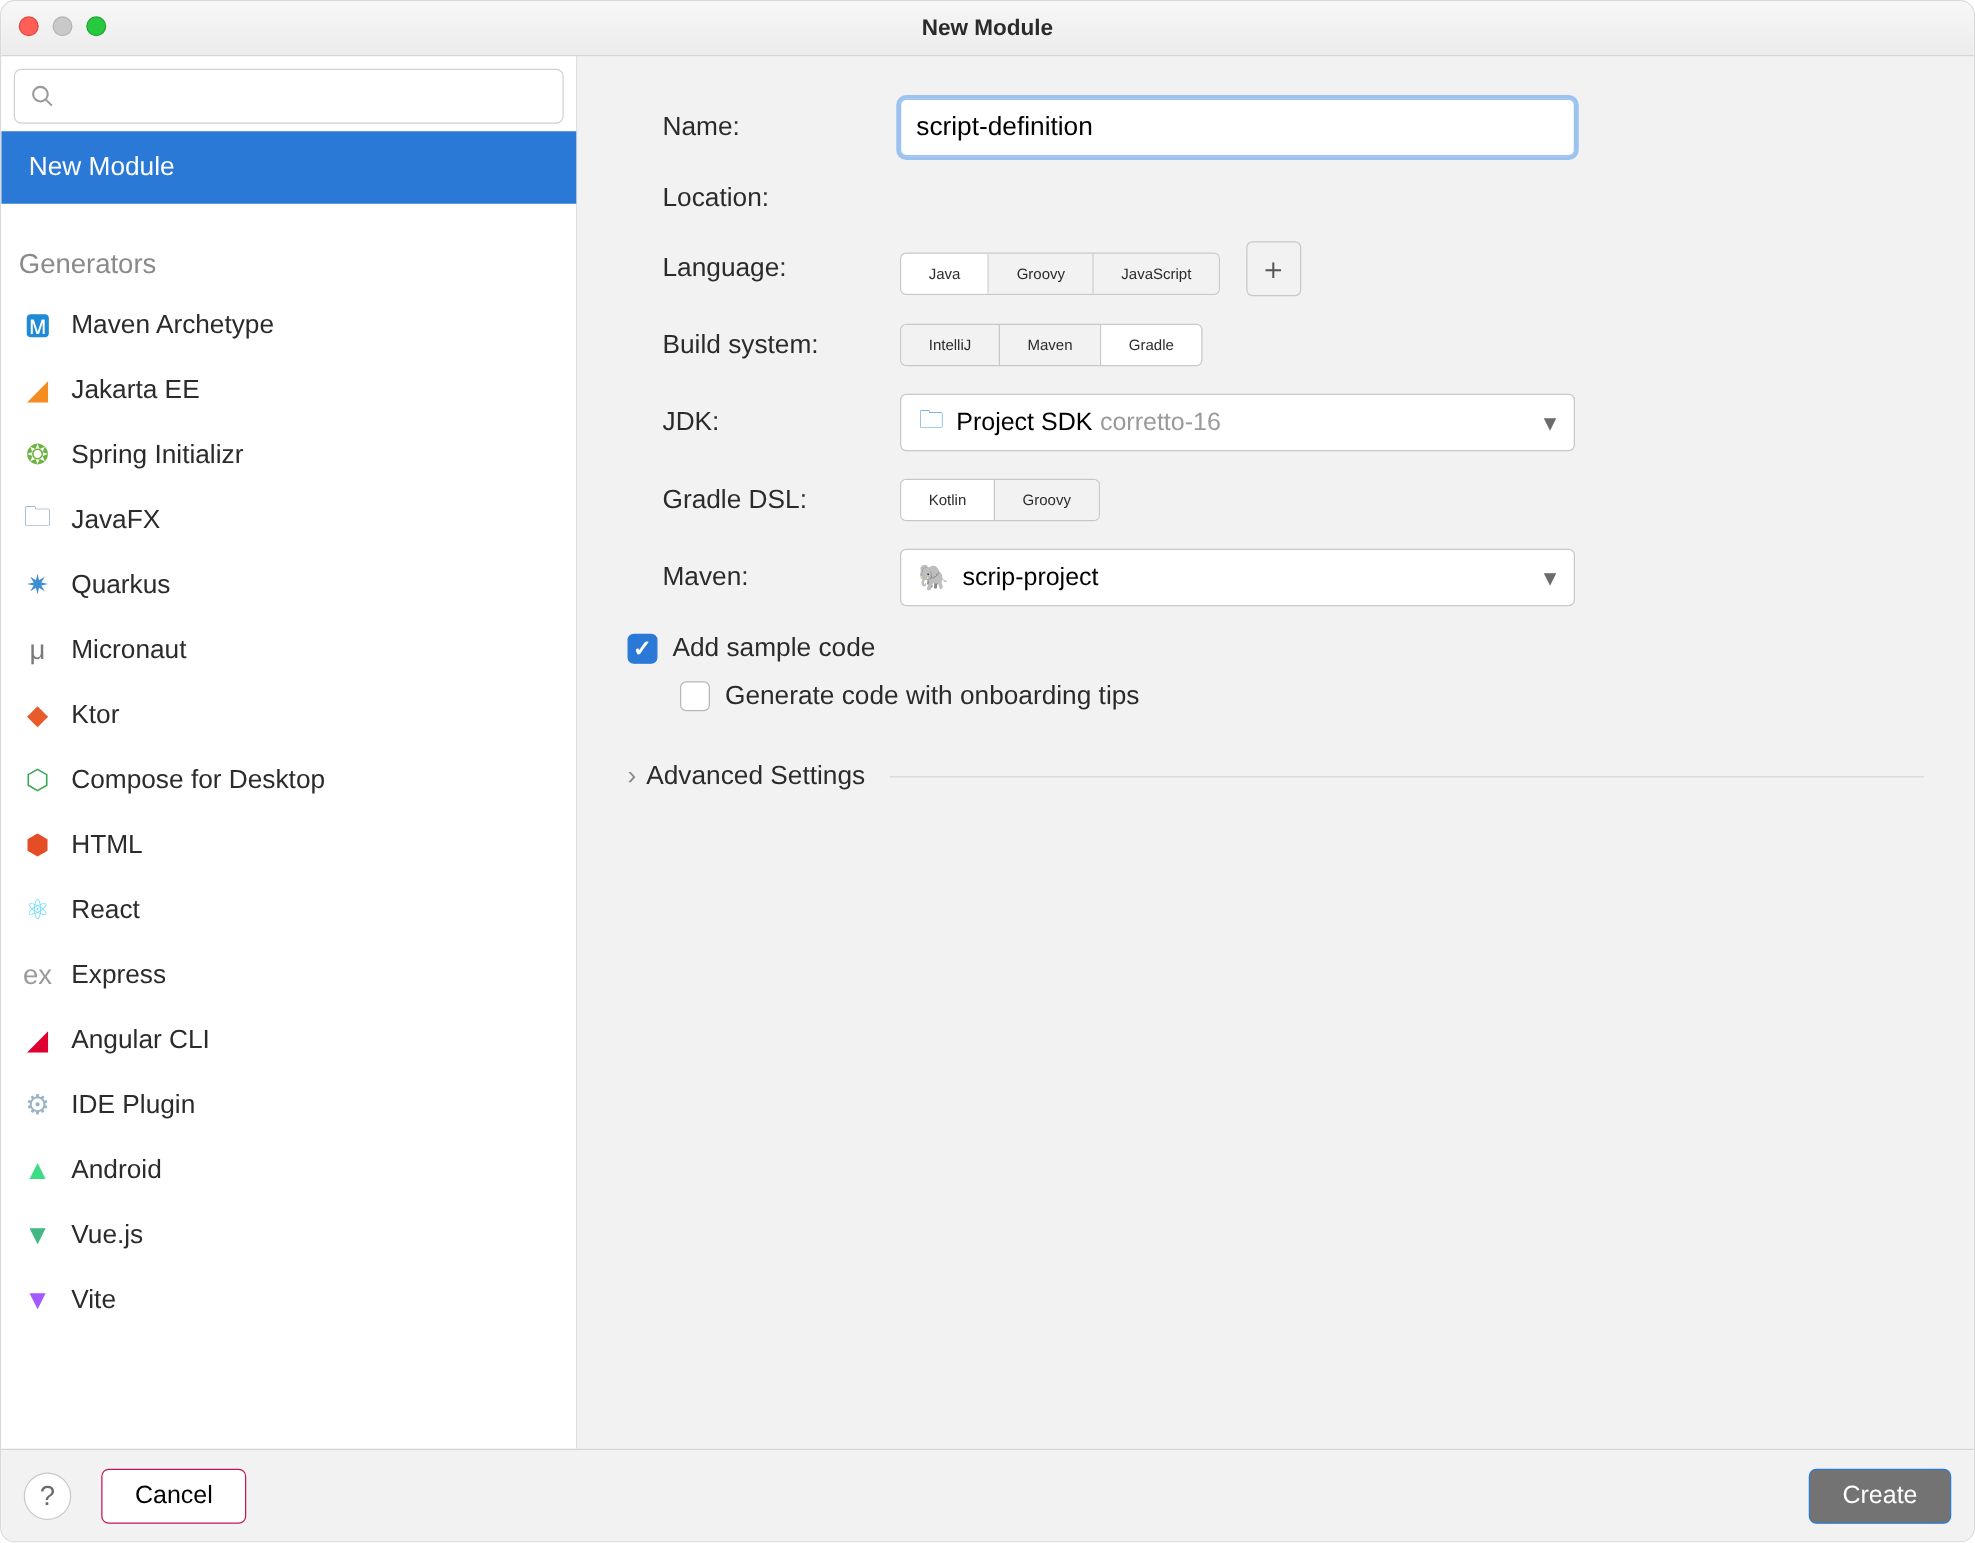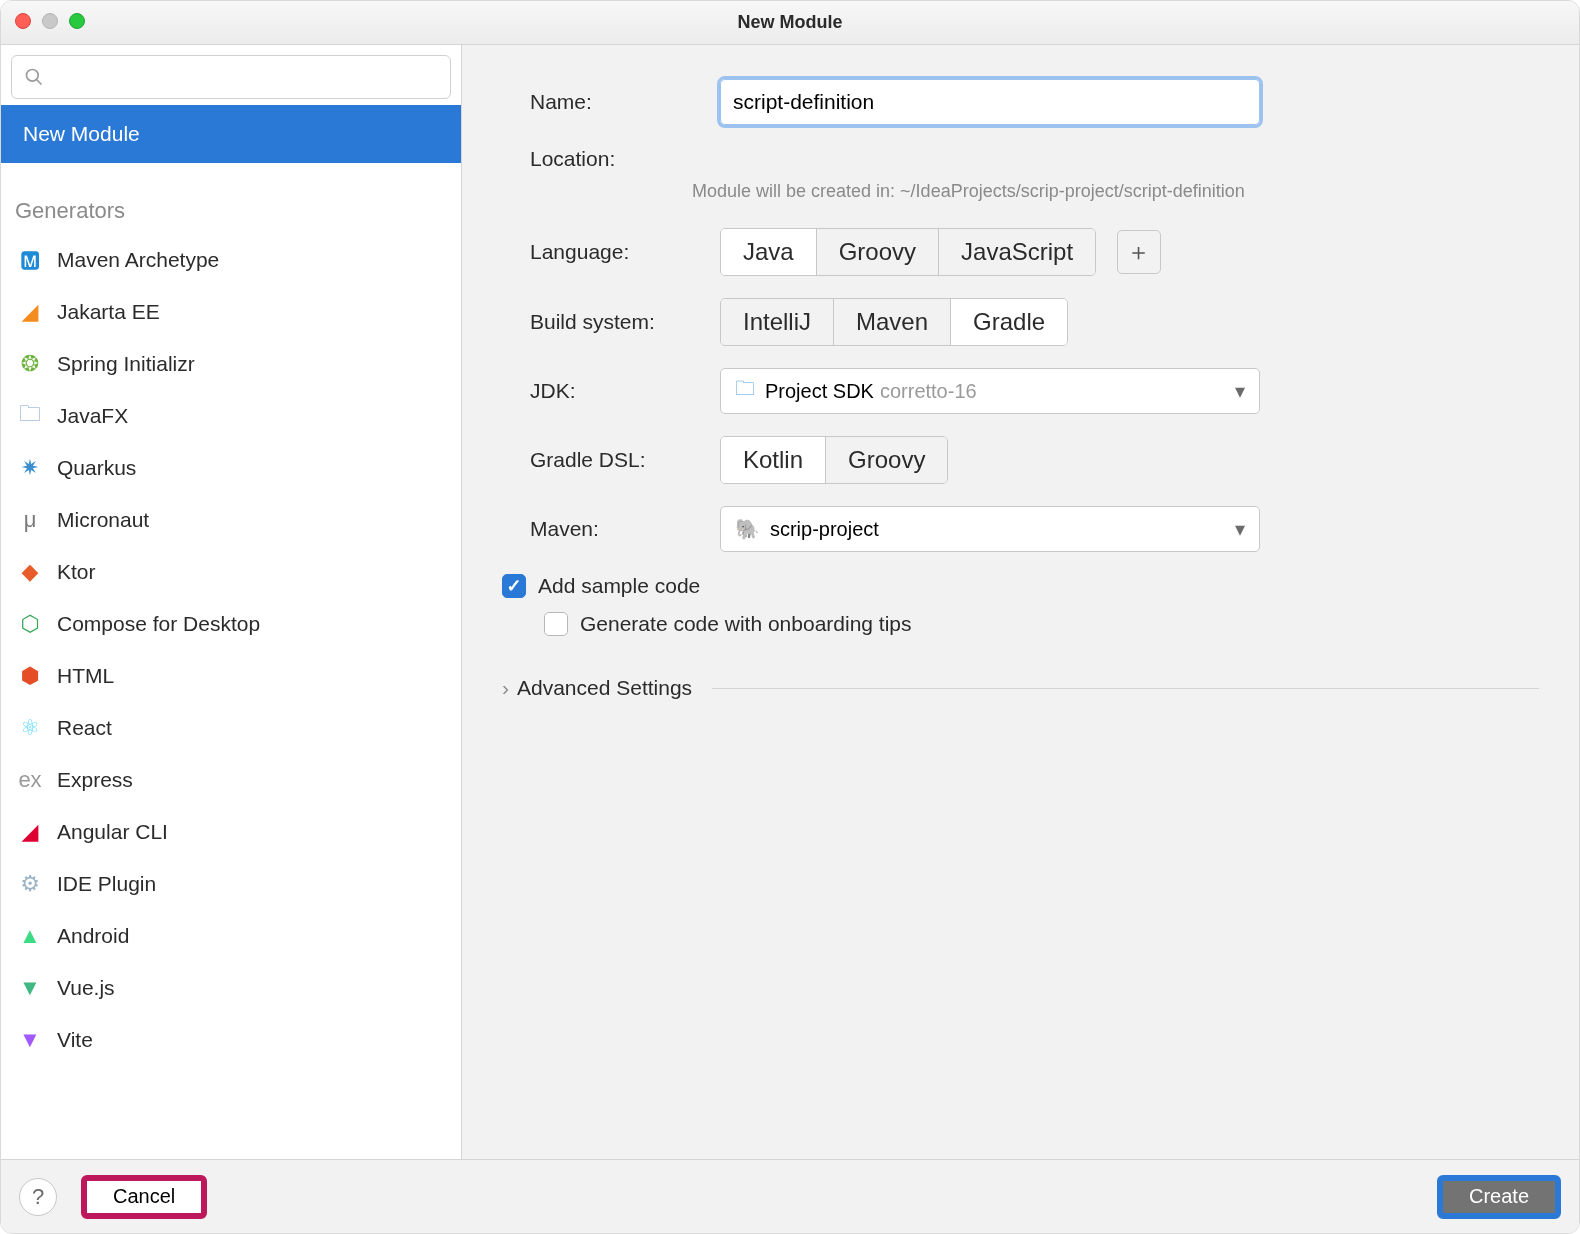--- a/index.html
+++ b/index.html
@@ -29,41 +29,41 @@
 .row .ctl { flex:1; }
 
 input.txt { width:540px; height:46px; border:1px solid #c8c8c8; border-radius:5px; padding:0 12px; font-size:21px; background:#fff; }
 input.txt.focus { outline:3px solid #9cc2ef; border-color:#9cc2ef; }
 .loc-wrap{position:relative;display:flex;align-items:center;}
 input.loc { width:830px; }
 .loc-icon{position:absolute;right:12px;color:#b8b8b8;font-size:22px;}
 .hint { margin-left:190px; margin-top:-12px; margin-bottom:26px; font-size:18px; color:#8a8a8a; }
 
 .seg { display:inline-flex; border:1px solid #c8c8c8; border-radius:5px; overflow:hidden; background:#f2f2f2; }
-.seg .opt { padding:9px 22px; font-size:24px; color:#2b2b2b; border-right:1px solid #c8c8c8; background:#f2f2f2; }
+.seg .opt { padding:9px 22px; font-size:12px; color:#2b2b2b; border-right:1px solid #c8c8c8; background:#f2f2f2; }
 .seg .opt:last-child{border-right:none;}
 .seg .opt.sel { background:#fff; }
 .plus-btn{margin-left:16px;width:44px;height:44px;border:1px solid #c8c8c8;border-radius:5px;background:#f2f2f2;display:inline-flex;align-items:center;justify-content:center;font-size:24px;color:#555;}
 
 .dd { width:540px; height:46px; border:1px solid #c8c8c8; border-radius:5px; background:#fff; display:flex; align-items:center; padding:0 14px; font-size:20px; position:relative; }
 .dd .arrow{position:absolute;right:14px;color:#6b6b6b;}
 .dd .ico{margin-right:10px;}
 .dd .muted{color:#9a9a9a;margin-left:6px;}
 
 .chk-row{display:flex;align-items:center;gap:12px;margin-left:0px;margin-top:14px;font-size:21px;color:#2b2b2b;}
 .chk{width:24px;height:24px;border:1px solid #b8b8b8;border-radius:5px;background:#fff;display:inline-flex;align-items:center;justify-content:center;}
 .chk.on{background:#2b79d7;border-color:#2b79d7;color:#fff;font-size:18px;font-weight:bold;}
 .sub-chk{margin-left:42px;margin-top:14px;}
 
 .adv{display:flex;align-items:center;gap:8px;margin-top:40px;font-size:21px;color:#2b2b2b;}
 .adv .line{flex:1;height:1px;background:#d5d5d5;margin-left:12px;}
 
 .footer{height:74px;border-top:1px solid #d5d5d5;background:#f2f2f2;display:flex;align-items:center;padding:0 18px;}
 .help{width:38px;height:38px;border:1px solid #c8c8c8;border-radius:50%;display:flex;align-items:center;justify-content:center;font-size:22px;color:#6b6b6b;background:#fff;margin-right:24px;}
-.btn{height:44px;padding:0 26px;border:6px solid #be185d;border-radius:6px;background:#fff;font-size:20px;display:flex;align-items:center;justify-content:center;}
+.btn{height:44px;padding:0 26px;border:1px solid #be185d;border-radius:6px;background:#fff;font-size:20px;display:flex;align-items:center;justify-content:center;}
 .btn.primary{background:#737373;color:#fff;border-color:#2b79d7;}
 .spacer{flex:1;}
 </style>
 </head>
 <body>
 
 <div class="window">
   <div class="titlebar">
     <div class="traffic">
       <div class="tl red"></div>
@@ -152,21 +152,20 @@
     </div>
 
     <div class="main">
       <div class="row">
         <div class="lbl">Name:</div>
         <div class="ctl"><input class="txt focus" value="script-definition" style=""></div>
       </div>
       <div class="row">
         <div class="lbl">Location:</div>
       </div>
-      <div class="hint">Module will be created in: ~/IdeaProjects/scrip-project/script-definition</div>
 
       <div class="row">
         <div class="lbl">Language:</div>
         <div class="ctl">
           <span class="seg" id="lang-seg">
               <span class="opt sel">Java</span>
               <span class="opt">Groovy</span>
               <span class="opt">JavaScript</span>
             </span>
           <span class="plus-btn">＋</span>

